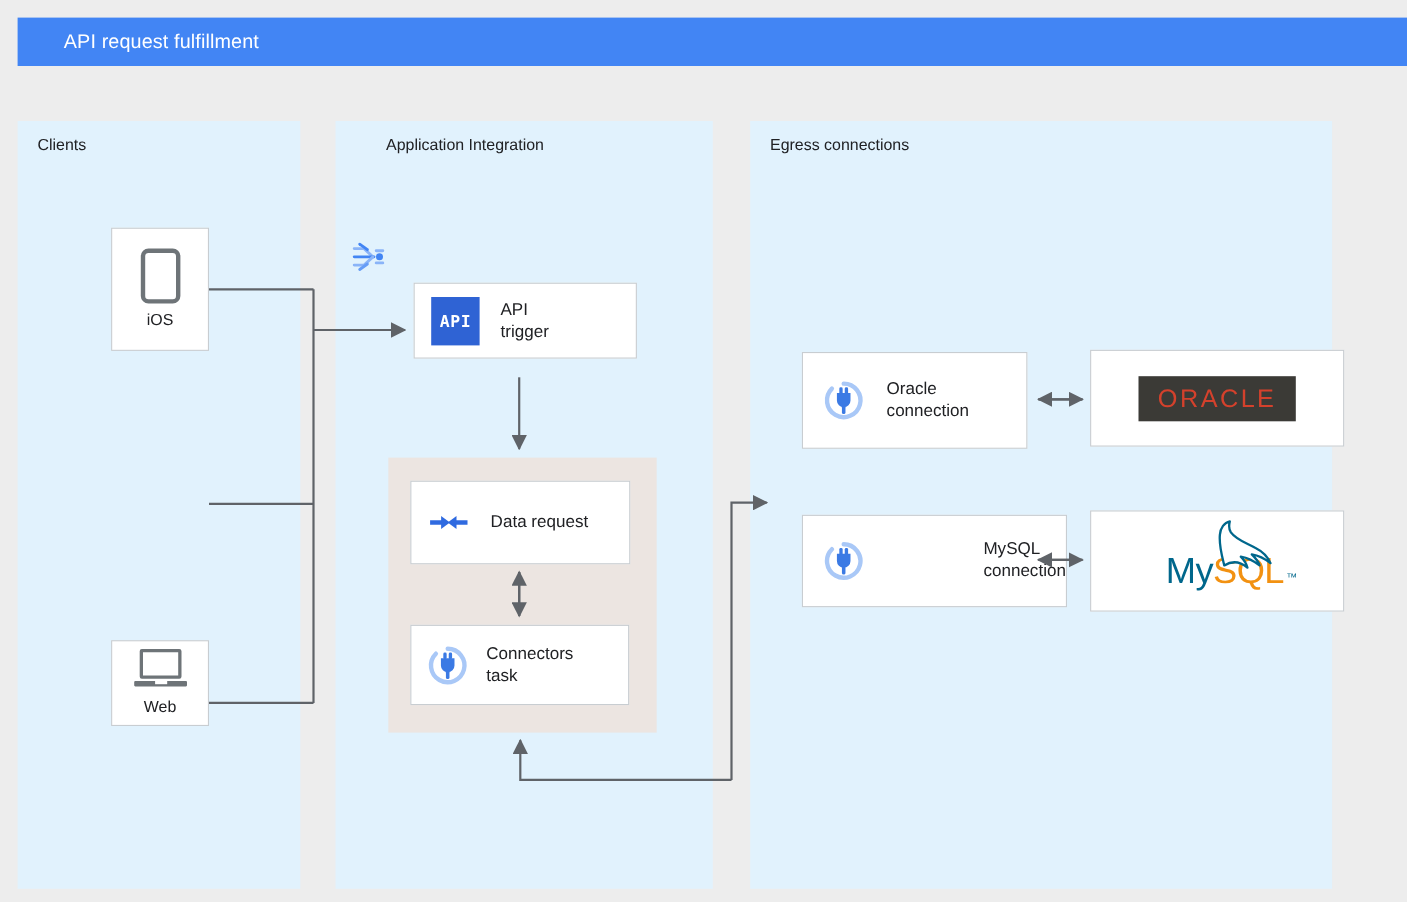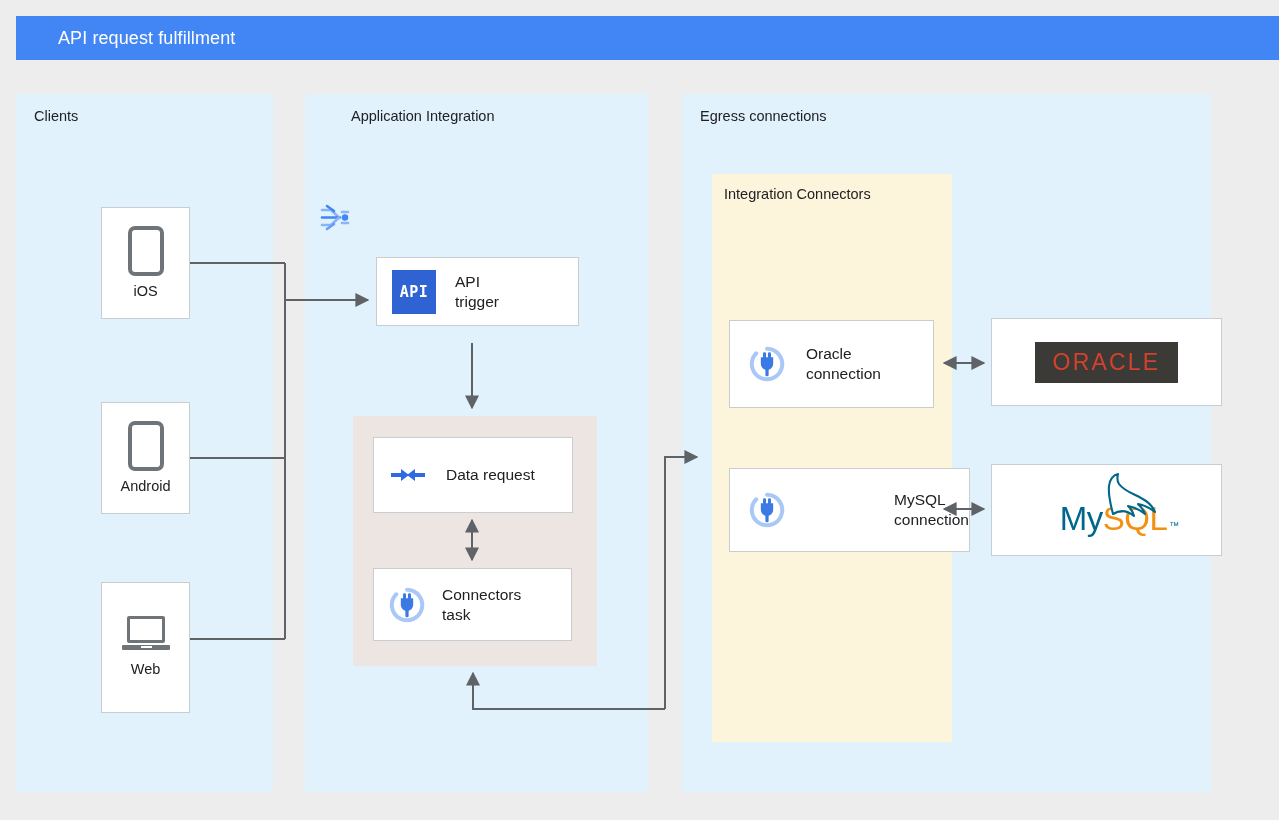--- a/index.html
+++ b/index.html
@@ -37,20 +37,21 @@
     font-size: 18px;
     margin-left: 18px;
     letter-spacing: .1px;
     white-space: nowrap;
   }
 
   
   .panel {
     position: absolute;
     background: #e1f2fd;
+    margin-top: 16px;
   }
   .panel-label {
     position: absolute;
     left: 18px;
     top: 14px;
     font-size: 14.5px;
     color: #202124;
     white-space: nowrap;
   }
   .panel-label.with-icon { left: 46px; text-align: center; }
@@ -98,21 +99,21 @@
   .device {
     flex-direction: column;
     justify-content: center;
     gap: 6px;
     align-items: center;
   }
   .device .node-label { font-size: 14.5px; text-align: center; }
 
   #node-ios     { left: 101px; top: 207px; width: 89px; height: 112px; }
   #node-android { left: 101px; top: 402px; width: 89px; height: 112px; }
-  #node-web     { left: 101px; top: 582px; width: 89px; height: 131px; }
+  #node-web     { left: 101px; top: 582px; width: 89px; height: 78px; }
 
   
   .icon-phone {
     width: 36px; height: 50px;
     border: 4px solid #6e7478;
     border-radius: 7px;
     box-sizing: border-box;
     background: #ffffff;
   }
   
@@ -218,26 +219,20 @@
     <div class="panel-label">Clients</div>
   </div>
 
   <div class="node device" id="node-ios">
     <div class="icon-slot">
       <div class="icon-phone"></div>
     </div>
     <div class="node-label">iOS</div>
   </div>
 
-  <div class="node device" id="node-android">
-    <div class="icon-slot">
-      <div class="icon-phone"></div>
-    </div>
-    <div class="node-label">Android</div>
-  </div>
 
   <div class="node device" id="node-web">
     <div class="icon-slot">
       <div class="icon-laptop">
         <div class="screen"></div>
         <div class="base"></div>
         <div class="notch"></div>
       </div>
     </div>
     <div class="node-label">Web</div>
@@ -298,23 +293,20 @@
       </svg>
     </div>
     <div class="node-label">Connectors
 task</div>
   </div>
 
   <div class="panel" id="panel-egress">
     <div class="panel-label">Egress connections</div>
   </div>
 
-  <div id="panel-connectors">
-    <div class="panel-label">Integration Connectors</div>
-  </div>
 
   <div class="node" id="node-oracle-conn">
     <div class="icon-slot">
       <svg width="38" height="38" viewBox="0 0 40 40">
         <path d="M20 4 a16 16 0 1 1 -11.3 4.7" fill="none" stroke="#a9c8f7" stroke-width="4.2" stroke-linecap="round"></path>
         <path d="M13.5 13 h13 v7 a6.5 6.5 0 0 1 -13 0 z" fill="#3b7ae4"></path>
         <rect x="15.8" y="7.5" width="3.2" height="6.5" rx="1.4" fill="#3b7ae4"></rect>
         <rect x="21.0" y="7.5" width="3.2" height="6.5" rx="1.4" fill="#3b7ae4"></rect>
         <rect x="18.3" y="25" width="3.4" height="8" rx="1.5" fill="#3b7ae4"></rect>
       </svg>

